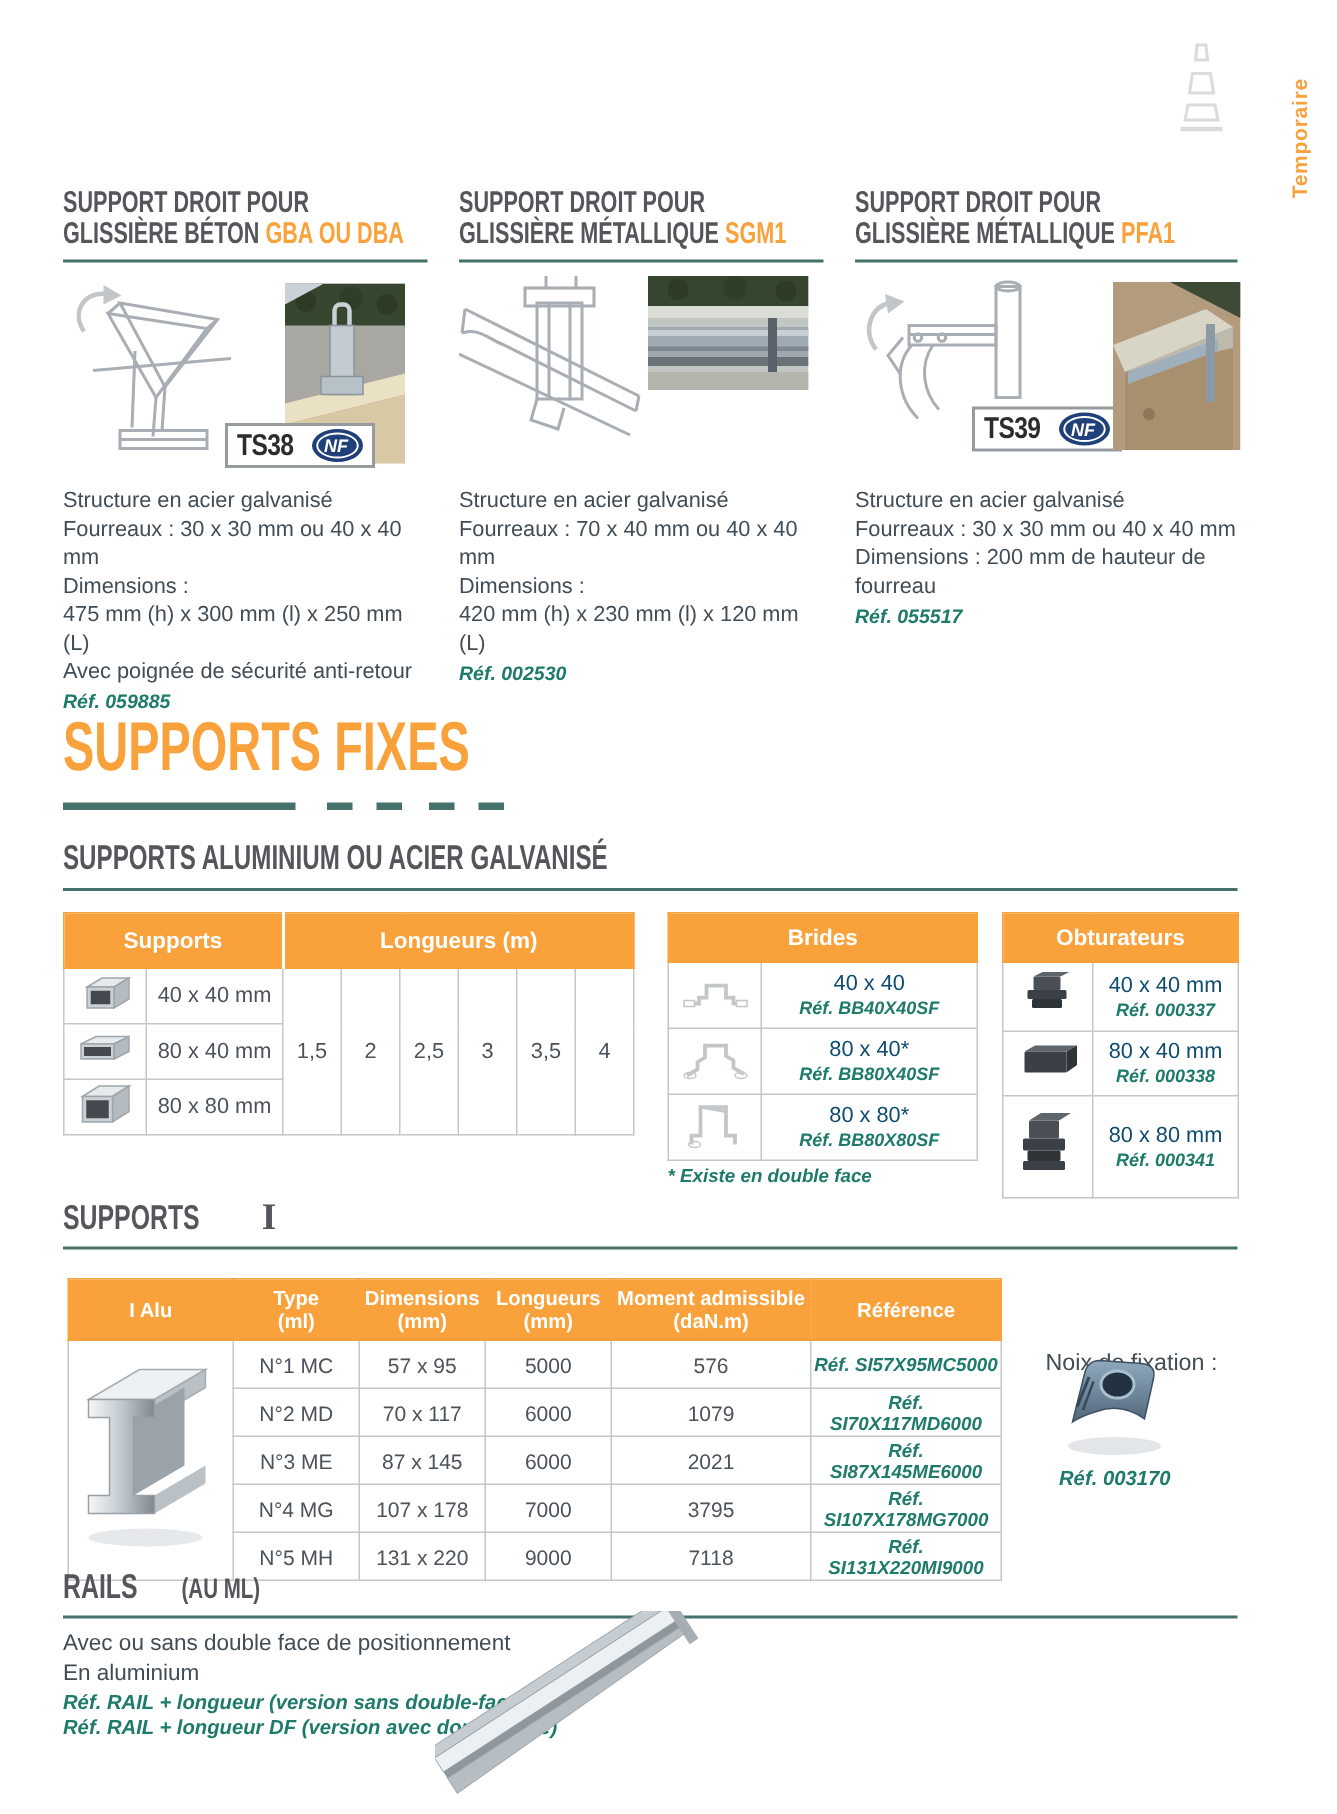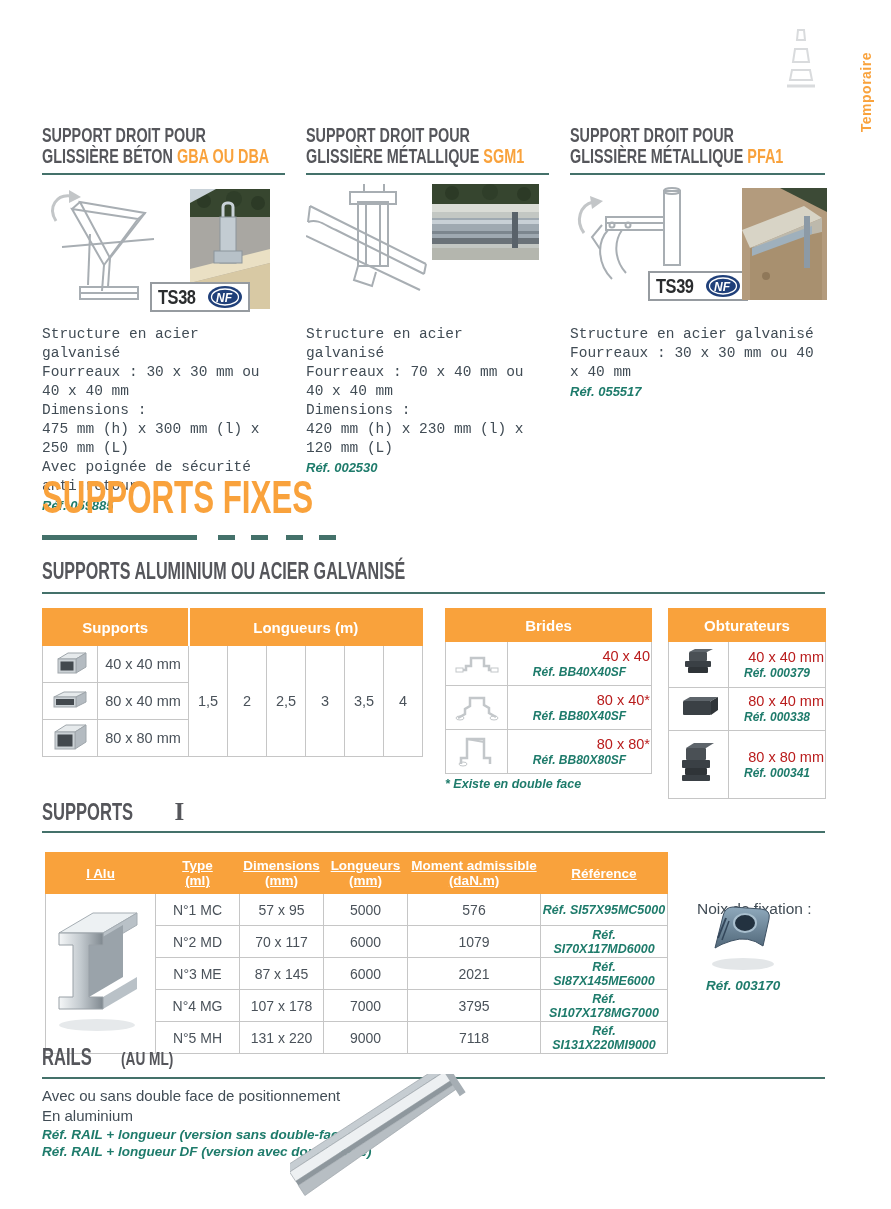--- a/index.html
+++ b/index.html
@@ -10,21 +10,21 @@
   .teal-rule{background:#44716A;height:2px;}
   .ref{color:#1E7B6B;font-style:italic;font-weight:700;}
   
   .vtab{position:absolute;left:858px;top:52px;writing-mode:vertical-rl;transform:rotate(180deg);
         color:#F9A23C;font-weight:700;font-size:14px;letter-spacing:.5px;}
   
   .prod{position:absolute;top:125px;}
   .prod-title{font-size:20px;line-height:21px;color:#55565B;height:46px;}
   .prod .t-rule{margin-top:2px;}
   .illus{position:relative;height:142px;}
-  .desc{margin-top:8px;font-size:14.5px;line-height:19px;color:#414C55;font-family:Liberation Mono, monospace;}
+  .desc{margin-top:8px;font-size:14.5px;line-height:19px;color:#414C55;}
   .desc .indent{padding-left:88px;}
   .prod .ref{font-size:13px;margin-top:2px;}
   .badge{position:absolute;display:flex;align-items:center;gap:3px;background:#fff;
          border:2px solid #969BA0;padding:1px 5px 1px 6px;}
   .badge .ts{font-weight:700;font-size:20px;color:#2A2C2E;letter-spacing:-.5px;
              display:inline-block;transform:scaleX(.82);transform-origin:0 50%;}
   
   #main-title{position:absolute;left:42px;top:472px;font-size:46px;color:#F9A23C;line-height:50px;}
   #main-underline{position:absolute;left:42px;top:535px;height:5px;width:400px;}
   #main-underline .solid{position:absolute;left:0;top:0;width:155px;height:5px;background:#44716A;}
@@ -41,26 +41,26 @@
   table{border:1px solid #ADADAD;}
   #t-supports{left:42px;top:608px;width:381px;table-layout:fixed;}
   #t-supports th{height:34px;font-size:15px;}
   #t-supports th.sep{border-left:2px solid #fff;}
   #t-supports td{height:34px;font-size:14.5px;}
   #t-brides{left:445px;top:608px;width:206px;table-layout:fixed;}
   #t-brides th{height:30px;font-size:15px;}
   #t-brides td{height:41px;}
   #t-obt{left:668px;top:608px;width:157px;table-layout:fixed;}
   #t-obt th{height:30px;font-size:15px;}
-  .cell-size{font-size:14.5px;color:#b91c1c;line-height:17px;text-align:right;}
+  .cell-size{font-size:14.5px;color:#0c4a6e;line-height:17px;}
   .cell-ref{font-size:12px;line-height:15px;}
   #brides-note{position:absolute;left:445px;top:777px;font-size:12.5px;}
   
   #t-si{left:45px;top:852px;width:622px;table-layout:fixed;}
-  #t-si th{height:38px;font-size:13.5px;line-height:15px;text-decoration:underline;}
+  #t-si th{height:38px;font-size:13.5px;line-height:15px;}
   #t-si td{height:29px;font-size:14px;}
   #t-si td.rcell{font-size:12.5px;}
   
   #noix-label{position:absolute;left:697px;top:900px;font-size:15.5px;color:#414C55;}
   #noix-img{position:absolute;left:702px;top:894px;}
   #noix-ref{position:absolute;left:706px;top:978px;font-size:13.5px;}
   
   #rails-lines{position:absolute;left:42px;top:1086px;font-size:15px;line-height:19.5px;color:#414C55;}
   #rails-refs{position:absolute;left:42px;top:1126px;font-size:13.5px;line-height:17px;}
   .photo{position:absolute;}
@@ -221,20 +221,21 @@
         <polygon points="8,60 80,30 80,44 8,74" fill="#BDB9AC"></polygon>
         <polygon points="8,60 80,44 80,112 8,112" fill="#A8906F"></polygon>
         <polygon points="10,60 70,38 70,46 10,68" fill="#9FB0BC"></polygon>
         <rect x="62" y="28" width="6" height="52" fill="#8C9AA6"></rect>
         <circle cx="24" cy="88" r="4" fill="#8F7859"></circle>
       </svg>
     </div>
     <div class="desc">
       <div>Structure en acier galvanisé</div>
       <div>Fourreaux : 30 x 30 mm ou 40 x 40 mm</div>
+      <div>Dimensions : 200 mm de hauteur de fourreau</div>
     </div>
     <div class="ref">Réf. 055517</div>
   </div>
 
   <div id="main-title" class="cond" style="transform:scaleX(0.68)">SUPPORTS FIXES</div>
   <div id="main-underline">
     <div class="solid"></div>
     <div class="dash" style="left:176px"></div>
     <div class="dash" style="left:209px"></div>
     <div class="dash" style="left:244px"></div>
@@ -373,21 +374,21 @@
         <td>
           <svg width="40" height="30" viewBox="0 0 40 30">
             <polygon points="10,4 16,1 34,1 28,4" fill="#5E656B"></polygon>
             <rect x="10" y="4" width="18" height="9" rx="1" fill="#4A5055"></rect>
             <rect x="6" y="13" width="26" height="6" rx="1" fill="#3A4045"></rect>
             <rect x="9" y="19" width="20" height="6" rx="1" fill="#2F3438"></rect>
           </svg>
         </td>
         <td>
           <div class="cell-size">40 x 40 mm</div>
-          <div class="cell-ref ref">Réf. 000379</div>
+          <div class="cell-ref ref">Réf. 000337</div>
         </td>
       </tr>
       <tr style="height:43px">
         <td>
           <svg width="44" height="24" viewBox="0 0 44 24">
             <polygon points="6,6 13,2 41,2 34,6" fill="#5E656B"></polygon>
             <polygon points="34,6 41,2 41,15 34,20" fill="#2F3438"></polygon>
             <rect x="6" y="6" width="28" height="14" rx="1" fill="#3A4045"></rect>
           </svg>
         </td>

